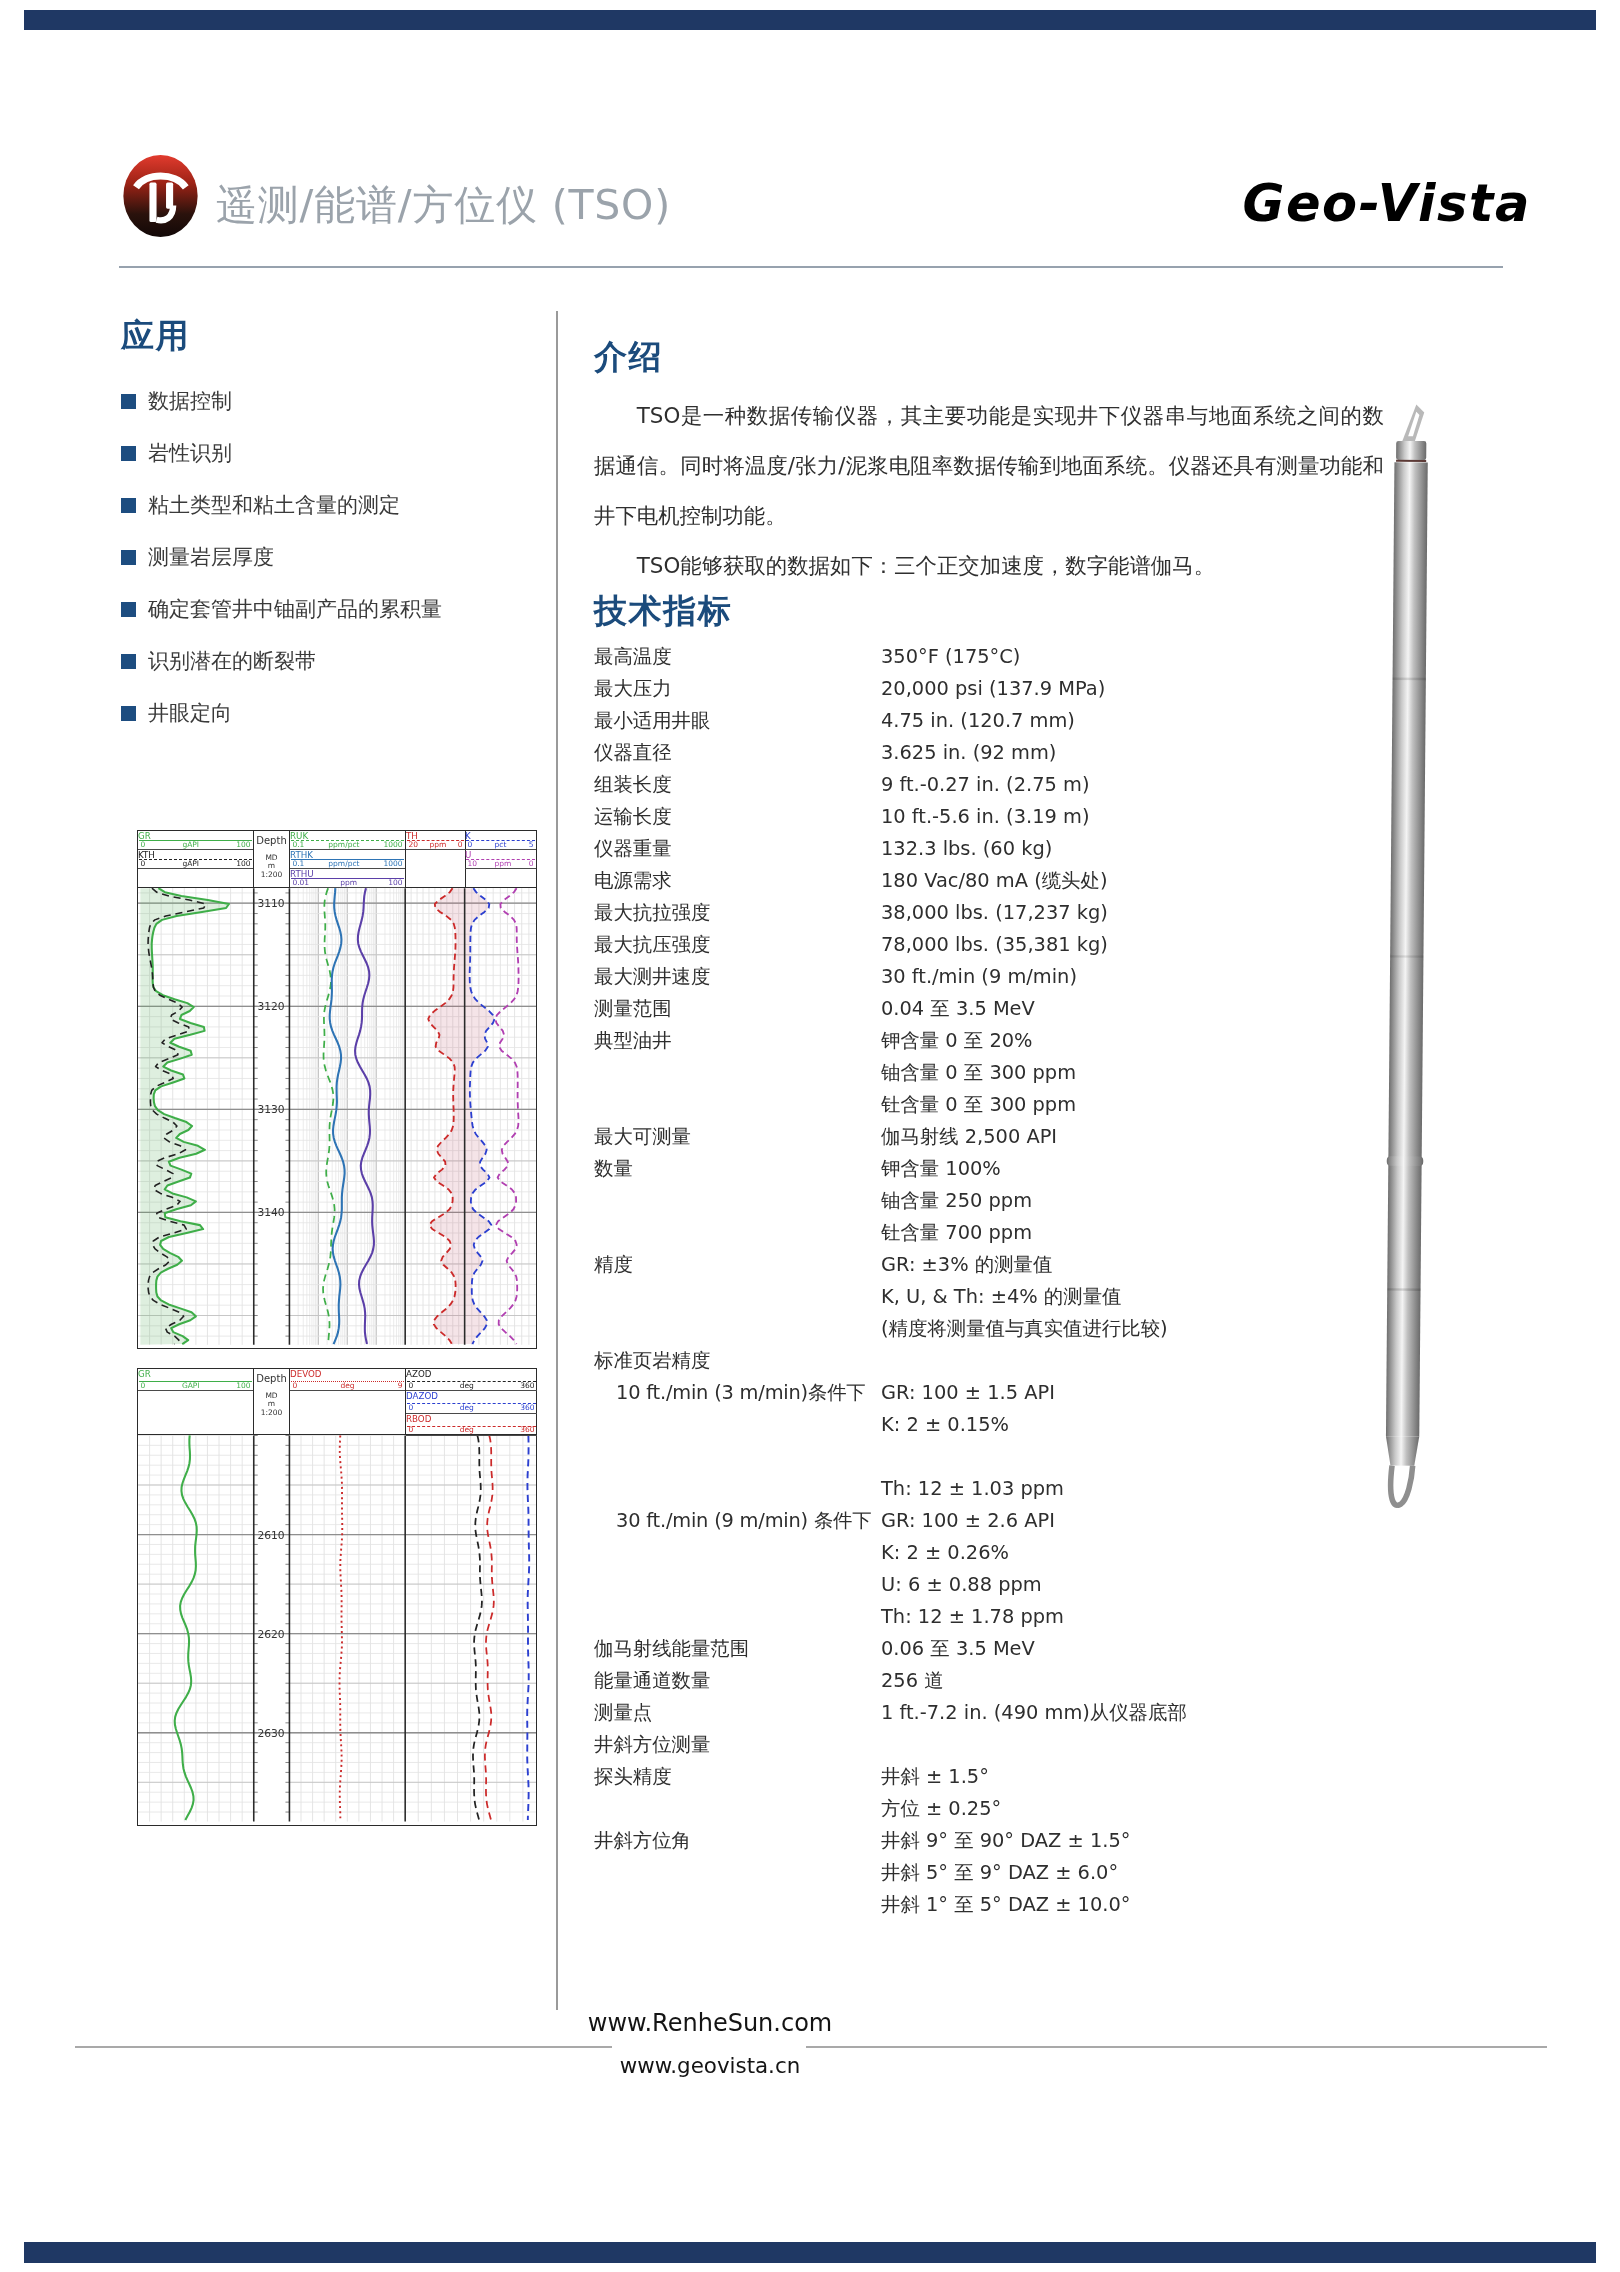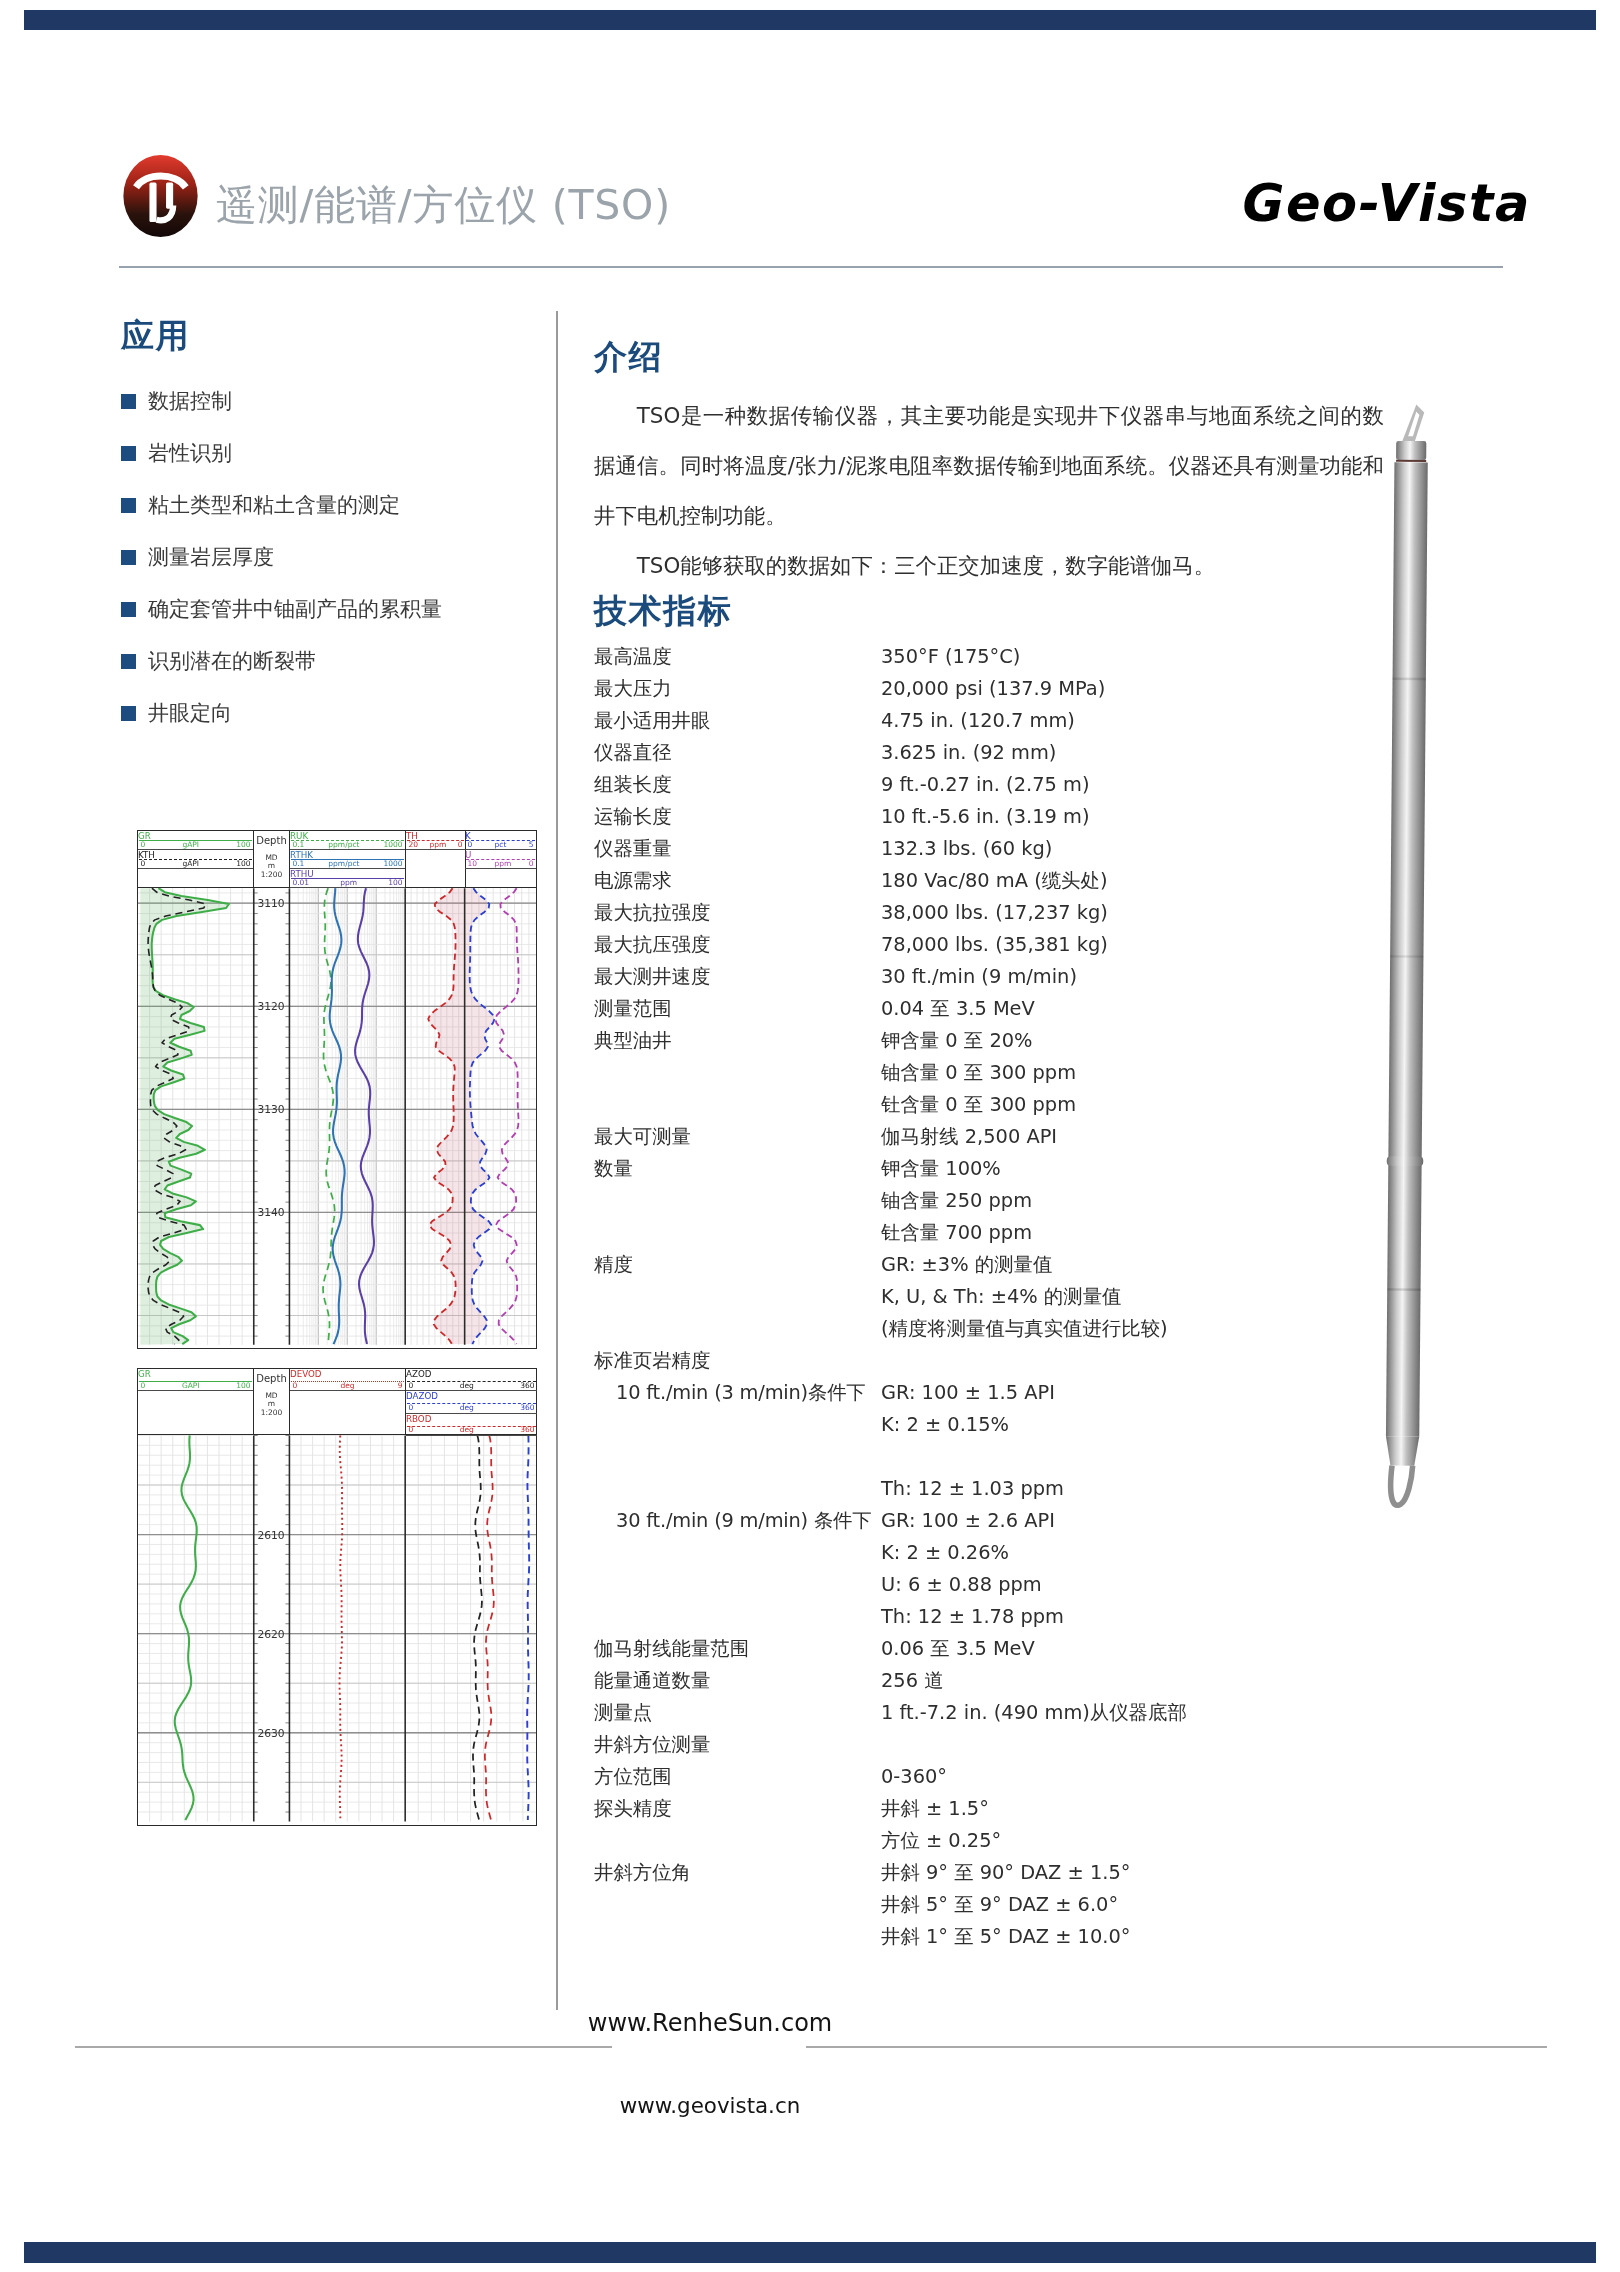--- a/index.html
+++ b/index.html
@@ -29,21 +29,21 @@
   .hname{position:absolute;top:0.8px;left:0;right:0;text-align:left;font-size:8.7px;line-height:8.7px;font-weight:500;}
   .hline{position:absolute;left:0.8px;right:0.8px;border-top-style:solid;border-top-width:1.6px;}
   .hscale{position:absolute;left:2.4px;right:2.4px;display:flex;justify-content:space-between;font-size:7.5px;line-height:8px;}
   .hdepth{text-align:center;color:#333;}
   .hdepth .dh{font-size:10px;margin-top:4px;}
   .hdepth .dsub{font-size:7.5px;line-height:8.3px;margin-top:8px;}
   .tool{position:absolute;left:1383px;top:401px;transform:rotate(0.5deg);}
   .frule{position:absolute;top:2046px;height:1.6px;background:#a9a9a9;}
   .furls{position:absolute;left:75px;width:1270px;text-align:center;color:#141414;}
   .furl1{font-size:24px;line-height:33px;}
-  .furl2{font-size:21.4px;line-height:32px;margin-top:40px;}
+  .furl2{font-size:21.4px;line-height:32px;}
   .logo{position:absolute;left:121px;top:153px;}
 </style>
 </head>
 <body>
 
 <div class="page">
 
   <div class="bar" style="top:9.5px;"></div>
 
   <div class="logo">
@@ -283,24 +283,20 @@
     <div class="spec-label">测量点</div>
     <div class="spec-value">1 ft.-7.2 in. (490 mm)从仪器底部</div>
   </div>
 
   <div class="spec-row">
     <div class="spec-label">井斜方位测量</div>
     <div class="spec-value"></div>
   </div>
 
 
-  <div class="spec-row">
-    <div class="spec-label">方位范围</div>
-    <div class="spec-value">0-360°</div>
-  </div>
 
   <div class="spec-row">
     <div class="spec-label">探头精度</div>
     <div class="spec-value">井斜 ± 1.5°</div>
   </div>
 
   <div class="spec-row">
     <div class="spec-label"></div>
     <div class="spec-value">方位 ± 0.25°</div>
   </div>

